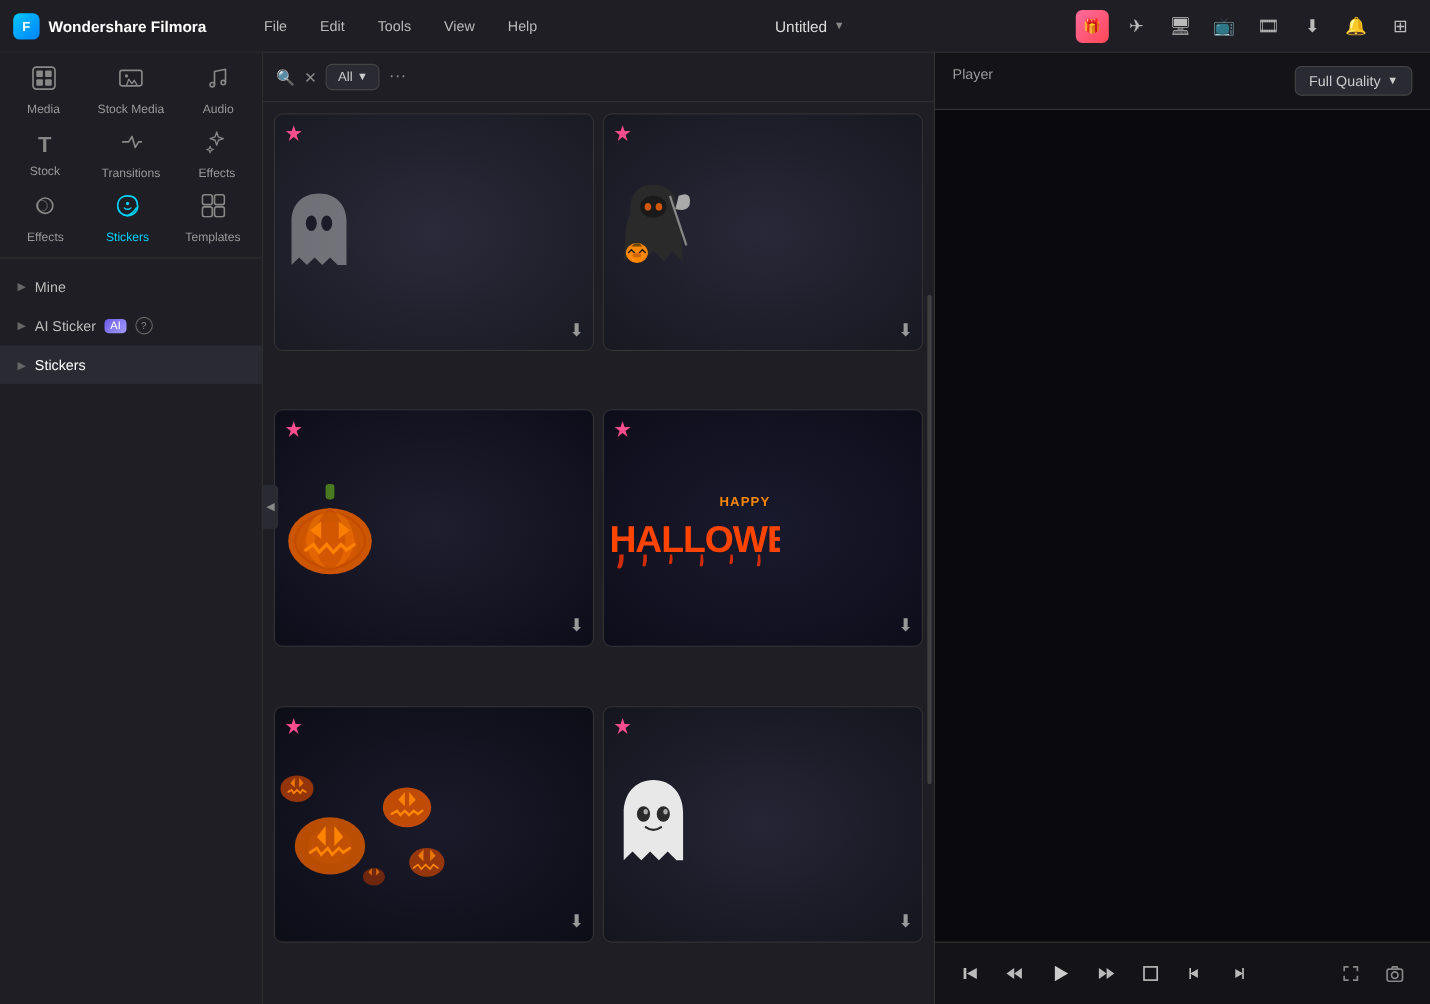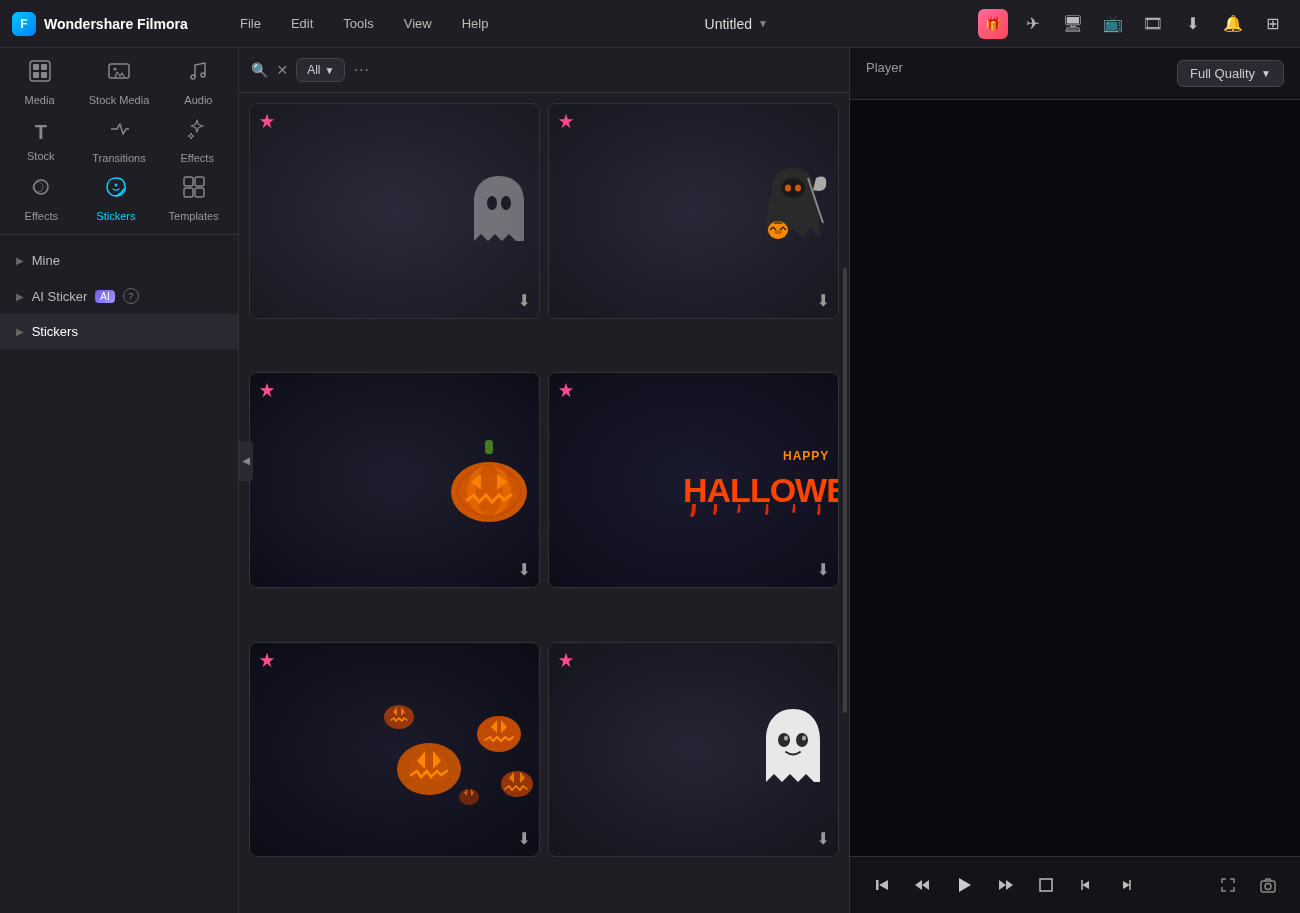--- a/index.html
+++ b/index.html
@@ -48,21 +48,21 @@
     #search-bar .clear-btn { color: #888; cursor: pointer; font-size: 14px; }
     #search-bar .filter-dropdown { display: flex; align-items: center; gap: 4px; background: #2a2a33; border-radius: 6px; padding: 4px 10px; color: #ccc; font-size: 12px; cursor: pointer; border: 1px solid #444; }
     #search-bar .more-btn { color: #888; cursor: pointer; font-size: 16px; }
 
     
     #sticker-grid { flex: 1; overflow-y: auto; padding: 10px; display: grid; grid-template-columns: 1fr 1fr; gap: 8px; }
     .sticker-card { background: #252530; border-radius: 8px; overflow: hidden; position: relative; aspect-ratio: 1.35; cursor: pointer; border: 1px solid #333; }
     .sticker-card .premium-badge { position: absolute; top: 8px; left: 8px; z-index: 2; }
     .premium-badge svg { width: 18px; height: 18px; }
     .sticker-card .download-btn { position: absolute; bottom: 8px; right: 8px; color: #999; font-size: 16px; z-index: 2; cursor: pointer; }
-    .sticker-card .sticker-art { width: 100%; height: 100%; display: flex; align-items: center; justify-content: flex-end; }
+    .sticker-card .sticker-art { width: 100%; height: 100%; display: flex; align-items: center; justify-content: flex-start; }
 
     
     .ghost-art { background: radial-gradient(ellipse at center, #2a2a3a 0%, #1a1a24 100%); }
     .ghost-svg { opacity: 0.85; }
 
     
     .reaper-art { background: radial-gradient(ellipse at center, #282838 0%, #181822 100%); }
 
     
     .pumpkin-art { background: radial-gradient(ellipse at center, #1e1e2e 0%, #0d0d1a 100%); }

